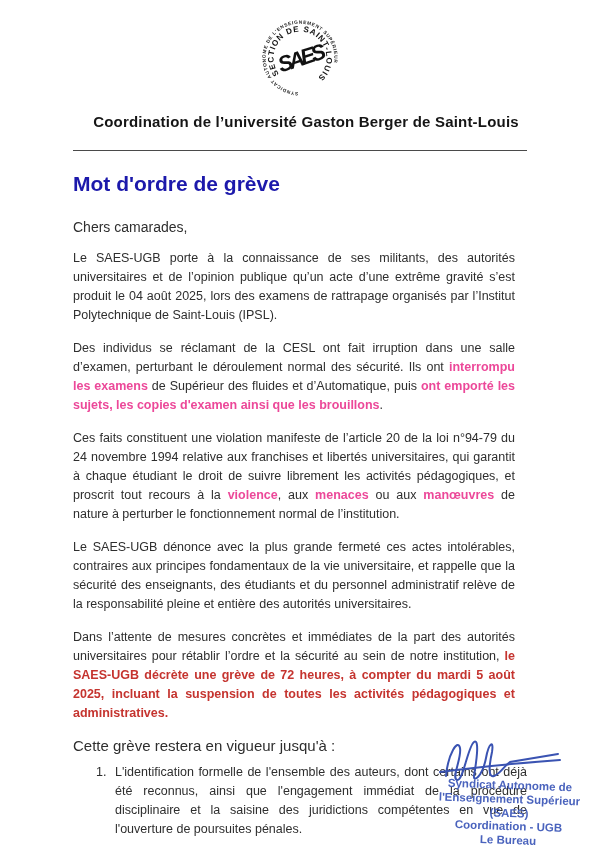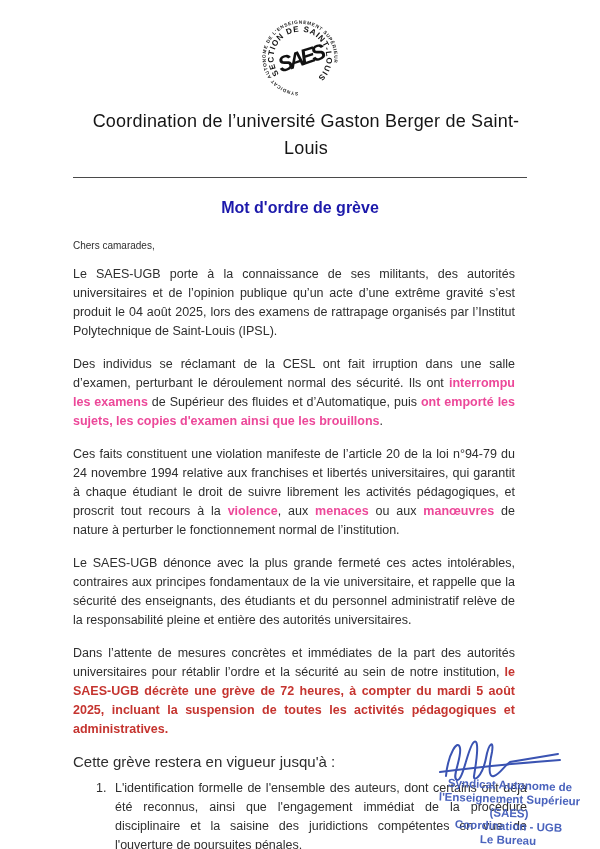--- a/index.html
+++ b/index.html
@@ -3,28 +3,28 @@
 <meta charset="utf-8">
 <style>
   html,body { margin:0; padding:0; background:#ffffff; }
   .page {
     position:relative; width:600px; height:849px; background:#ffffff;
     font-family:"Liberation Sans", sans-serif; color:#2e2e2e; overflow:hidden;
   }
   .content { padding:0 73px; }
   .seal { display:block; margin:14px auto 0 auto; }
   .org-title {
-    margin:6px 0 0 12px; font-size:18px; font-weight:normal; color:#151515;
+    margin:6px 0 0 12px; font-size:15px; font-weight:bold; color:#151515;
     text-align:center; line-height:27px; letter-spacing:0.2px;
   }
   .rule { border:none; border-top:1.6px solid #4a4a4a; margin:15px 0 0 0; }
   .doc-title {
-    margin:21px 0 8px 0; font-size:16px; font-weight:bold; text-align:center;
+    margin:21px 0 8px 0; font-size:21px; font-weight:bold; 
   }
-  .salutation { margin:23px 0 0 0; font-size:10px; }
+  .salutation { margin:23px 0 0 0; font-size:14px; }
   p.body-par {
     margin:14px 12px 0 0; font-size:12.5px; line-height:19px; text-align:justify;
   }
   .b { font-weight:bold; color:#ec4899; }
   .list-intro { margin:14px 0 0 0; font-size:15px; }
   .num-list { margin:9px 0 0 0; font-size:12.5px; line-height:19px; }
   .num-item { display:flex; margin-top:1px; }
   .num { flex:none; width:19px; margin-left:23px; }
   .item-text { flex:1; text-align:justify; }
   .signature { position:absolute; left:436px; top:736px; }

